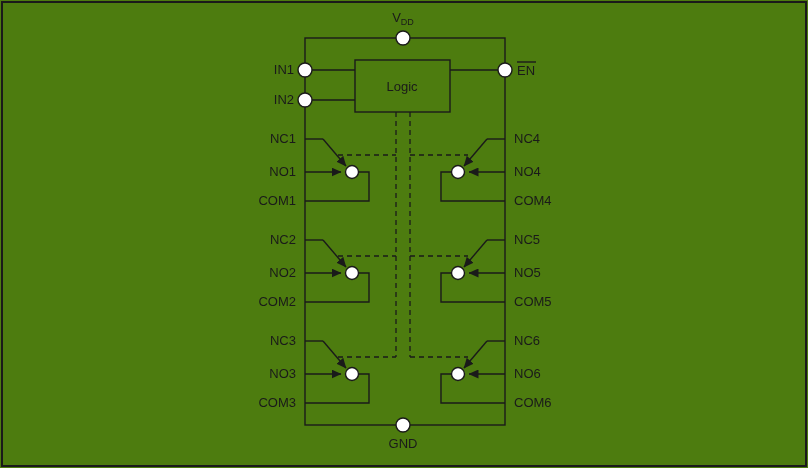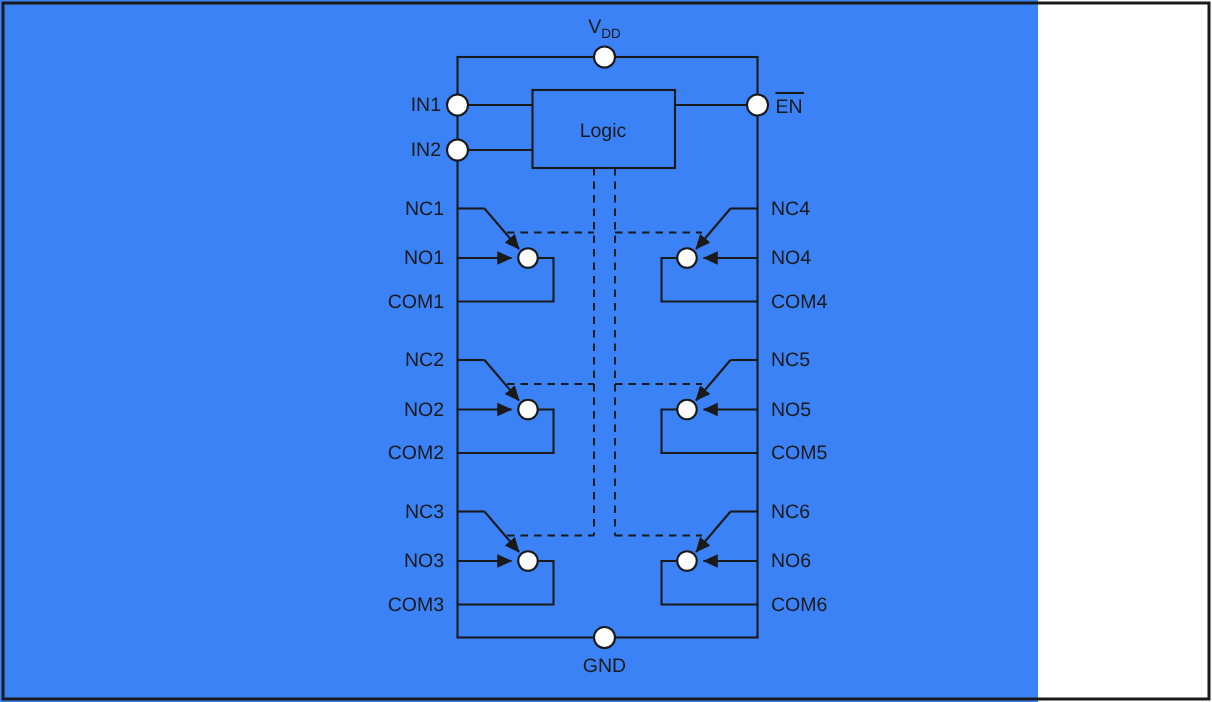--- a/index.html
+++ b/index.html
@@ -2,23 +2,23 @@
 <html><head>
 <meta charset="utf-8">
 <style>
   html, body {
     margin: 0;
     padding: 0;
     background: #ffffff;
   }
   .stage {
     position: relative;
-    width: 692px;
+    width: 808px;
     height: 468px;
-    background: #3b82f6;
+    background: #4d7c0f;
     font-family: "Liberation Sans", sans-serif;
   }
   svg { display: block; }
   svg text {
     font-family: "Liberation Sans", sans-serif;
     fill: #1a1a1a;
     font-size: 13px;
   }
 </style>
 </head>

